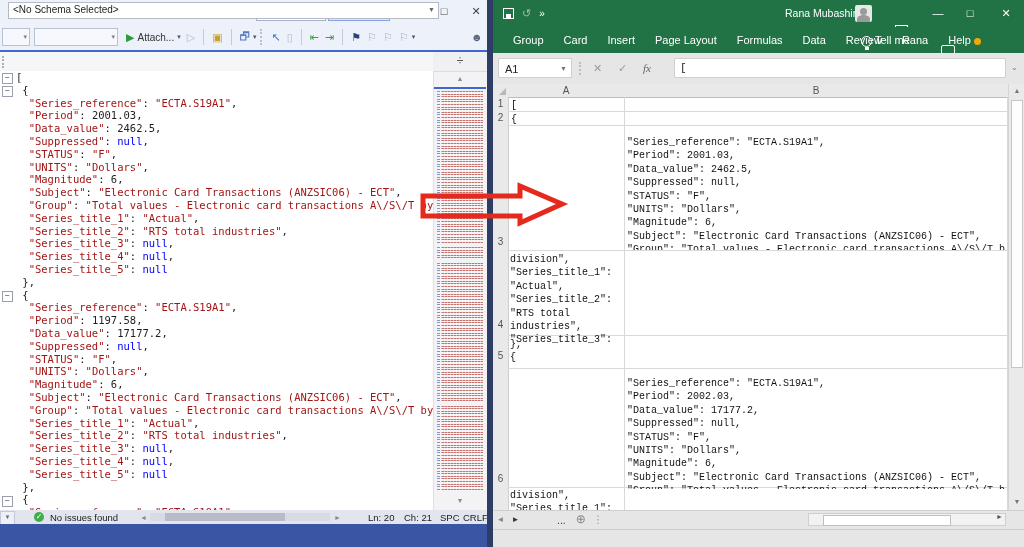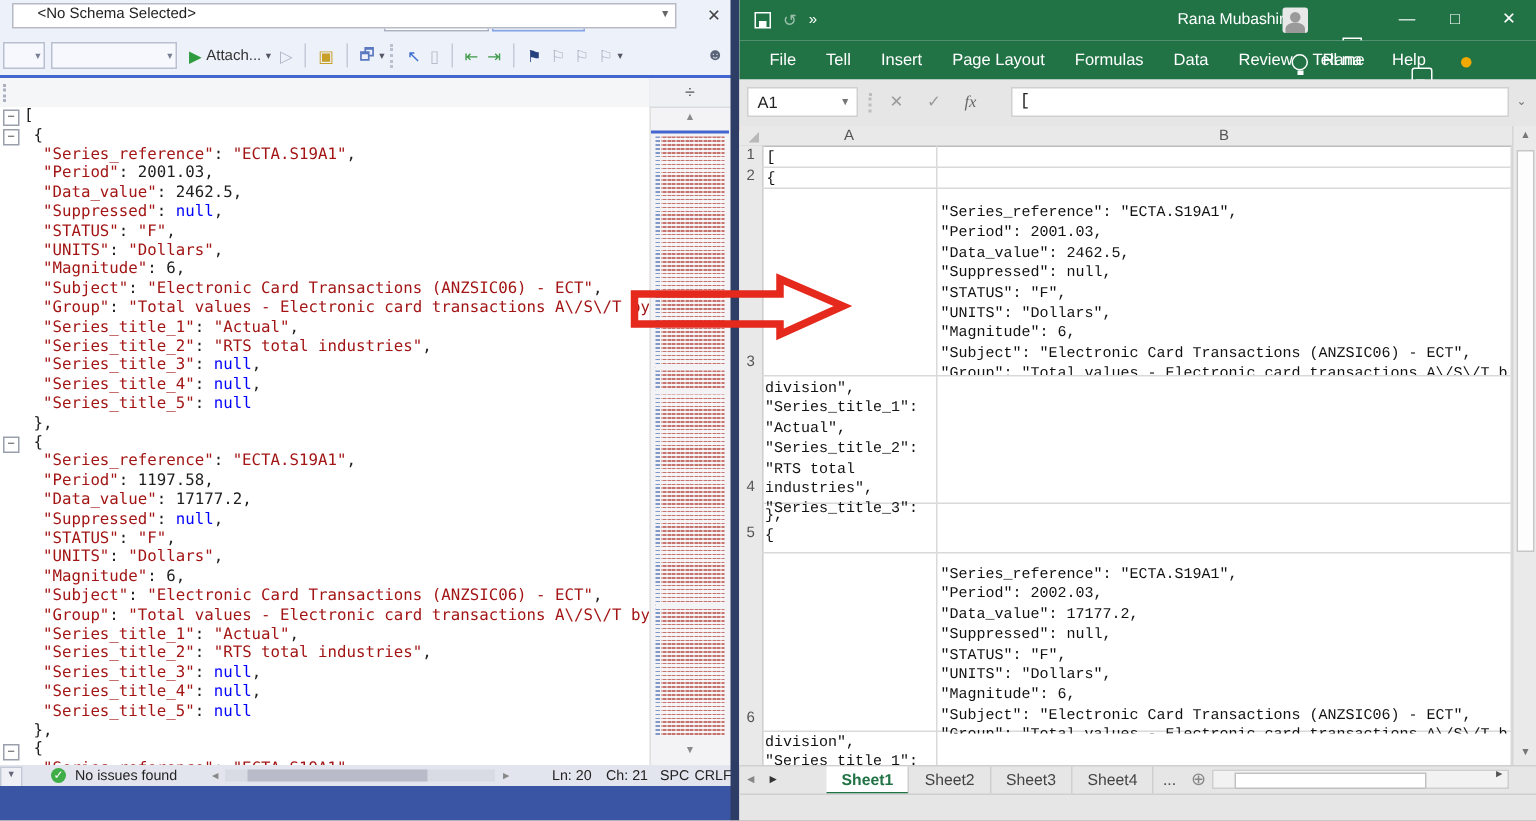--- a/index.html
+++ b/index.html
@@ -20,21 +20,21 @@
   .winbtn{position:absolute;top:0;width:22px;height:22px;text-align:center;line-height:22px;color:#444;font-size:11px;}
   #vs-toolbar{position:absolute;left:0;top:24px;width:100%;height:26px;background:#edf1fa;display:flex;align-items:center;font-size:10px;color:#444;}
   .tb-combo{height:16px;background:#f6f8fd;border:1px solid #b9c0d0;display:flex;align-items:center;justify-content:flex-end;padding-right:2px;color:#7a8094;font-size:7px;}
   .tb-sep{width:1px;height:16px;background:#c5cad8;margin:0 5px;}
   .tb-dotsep{width:2px;height:16px;border-left:2px dotted #b9c0d0;margin:0 4px;}
   .tb-ico{font-size:11px;margin:0 3px;}
   .blue-line{position:absolute;left:0;top:50px;width:489px;height:2px;background:#4365cf;}
   
   #schema-bar{position:absolute;left:0;top:52px;width:437px;height:19px;background:#f5f6f8;border-bottom:1px solid #e3e3e3;}
   #schema-combo{position:absolute;left:8px;top:2px;width:425px;height:15px;background:#fff;border:1px solid #b5bac4;
-                font-size:10px;color:#1e1e1e;line-height:14px;padding-left:16px;}
+                font-size:10px;color:#1e1e1e;line-height:14px;padding-left:4px;}
   #schema-combo .dd{position:absolute;right:3px;top:0;font-size:7px;color:#666;line-height:14px;}
   .grip{position:absolute;left:2px;top:56px;width:4px;height:12px;border-left:2px dotted #aab0bf;}
   
   #editor{position:absolute;left:0;top:71px;width:433px;height:439px;overflow:hidden;background:#fff;}
   .cl{white-space:pre;font-family:"DejaVu Sans Mono","Liberation Mono",monospace;font-size:10.5px;line-height:12.8px;height:12.8px;padding-left:16px;}
   .tk,.ts{color:#a31515;} .tn{color:#1e1e1e;} .tu{color:#0000ff;} .tp{color:#1e1e1e;}
   .fold-box{position:absolute;left:2px;width:9px;height:9px;background:#fff;border:1px solid #99a0ab;color:#555;
             font-size:8px;line-height:7px;text-align:center;font-family:"DejaVu Sans Mono",monospace;}
   .indent-guide{position:absolute;left:20px;top:84px;width:0;height:420px;border-left:1px dotted #c8c8c8;}
   #cur-line{position:absolute;left:13px;top:314px;width:419px;height:13px;border:1px solid #c9c9c9;border-radius:2px;}
@@ -264,22 +264,22 @@
       </div>
       <div class="abs" style="left:292px;top:0;height:27px;line-height:27px;font-size:10.5px;color:#fff;">Rana Mubashir</div>
       <div class="avatar abs" style="left:362px;top:5px;"></div>
       <div class="ribopt abs" style="left:402px;top:8px;"></div>
       <div class="abs" style="left:434px;top:0;width:22px;height:27px;line-height:27px;text-align:center;color:#fff;font-size:11px;">—</div>
       <div class="abs" style="left:466px;top:0;width:22px;height:27px;line-height:27px;text-align:center;color:#fff;font-size:11px;">□</div>
       <div class="abs" style="left:502px;top:0;width:22px;height:27px;line-height:27px;text-align:center;color:#fff;font-size:11px;">✕</div>
     </div>
 
     <div id="xl-ribbon">
-        <div class="ribbon-tab">File</div>
-        <div class="ribbon-tab">Tell</div>
+        <div class="ribbon-tab">Group</div>
+        <div class="ribbon-tab">Card</div>
         <div class="ribbon-tab">Insert</div>
         <div class="ribbon-tab">Page Layout</div>
         <div class="ribbon-tab">Formulas</div>
         <div class="ribbon-tab">Data</div>
         <div class="ribbon-tab">Review</div>
         <div class="ribbon-tab">Rana</div>
         <div class="ribbon-tab">Help</div>
       </div>
     <div class="bulb abs" style="left:368px;top:36px;"></div>
     <div class="abs" style="left:382px;top:27px;height:26px;line-height:26px;font-size:11px;color:#fff;">Tell me</div>
@@ -366,26 +366,20 @@
     <div id="vscroll">
       <div class="sb-arrow" style="top:3px;">▲</div>
       <div class="sb-thumb"></div>
       <div class="sb-arrow" style="top:414px;">▼</div>
     </div>
 
     <div id="xl-sheets">
       <div class="sheet-nav">◄</div>
       <div class="sheet-nav" style="color:#333;">►</div>
       <div style="width:28px;"></div>
-      <div id="sheet-tabs">
-          <div class="sheet-tab">Sheet1</div>
-          <div class="sheet-tab">Sheet2</div>
-          <div class="sheet-tab">Sheet3</div>
-          <div class="sheet-tab">Sheet4</div>
-        </div>
       <div style="line-height:18px;padding:0 6px;color:#444;">...</div>
       <div style="line-height:17px;padding:0 4px;color:#888;font-size:12px;">⊕</div>
       <div style="line-height:16px;padding:0 3px;color:#999;">⋮</div>
     </div>
     <div class="abs" style="left:318px;top:513px;font-size:7px;color:#777;">◄</div>
     <div class="sheets-hscroll"></div>
     <div class="sheets-hthumb"></div>
     <div class="abs" style="left:503px;top:513px;font-size:7px;color:#555;">►</div>
 
     <div id="xl-status">

